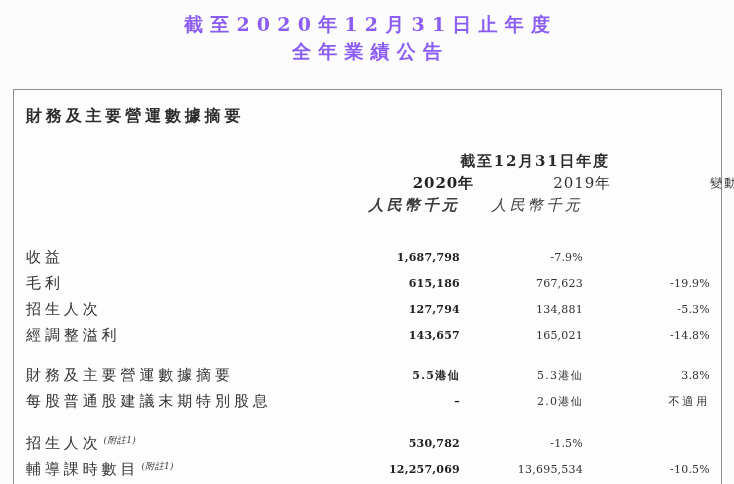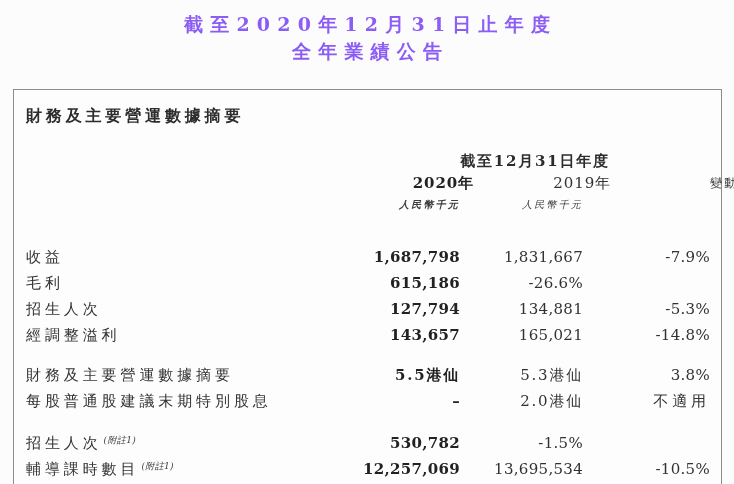--- a/index.html
+++ b/index.html
@@ -43,21 +43,21 @@
     color: #2d2d2d;
   }
 
   
   .trow {
     display: grid;
     grid-template-columns: 304px 130px 123px 127px;
     align-items: center;
   }
   .cell { white-space: nowrap; }
-  .num { text-align: right; font-size: 15px; letter-spacing: 0.02em; }
+  .num { text-align: right; font-size: 11px; letter-spacing: 0.02em; }
   .b { font-weight: bold; color: #222; }
   .label {
     font-size: 15px;
     letter-spacing: 0.26em;
     color: #343434;
   }
 
   
   .period-row { margin-top: 22px; height: 22px; }
   .period-cell {
@@ -68,21 +68,21 @@
     letter-spacing: 0.12em;
     transform: translateX(15px);
     color: #2c2c2c;
   }
   .year-row { height: 22px; gap: 14px; }
   .year { font-size: 15px; letter-spacing: 0.06em; }
   .change-hdr { font-size: 12px; letter-spacing: 0.18em; }
   .unit-row { height: 22px; }
   .unit {
     font-style: italic;
-    font-size: 10px;
+    font-size: 15px;
     letter-spacing: 0.22em;
     color: #3c3c3c;
   }
 
   
   .group-1 { margin-top: 28px; }
   .group-2 { margin-top: 14px; }
   .group-3 { margin-top: 16px; }
   .drow { height: 26px; }
   .cjk-val { letter-spacing: 0.12em; }
@@ -126,27 +126,27 @@
       <div class="cell"></div>
       <div class="cell num unit b">人民幣千元</div>
       <div class="cell num unit">人民幣千元</div>
       <div class="cell"></div>
     </div>
 
     <div class="group-1">
       <div class="trow drow">
         <div class="cell label">收益</div>
         <div class="cell num b">1,687,798</div>
-        <div class="cell num">1,831,667</div>
         <div class="cell num">-7.9%</div>
       </div>
       <div class="trow drow">
         <div class="cell label">毛利</div>
         <div class="cell num b">615,186</div>
-        <div class="cell num">-26.6%</div>
+        <div class="cell num">767,623</div>
+        <div class="cell num">-19.9%</div>
       </div>
       <div class="trow drow">
         <div class="cell label">招生人次</div>
         <div class="cell num b">127,794</div>
         <div class="cell num">134,881</div>
         <div class="cell num">-5.3%</div>
       </div>
       <div class="trow drow">
         <div class="cell label">經調整溢利</div>
         <div class="cell num b">143,657</div>

